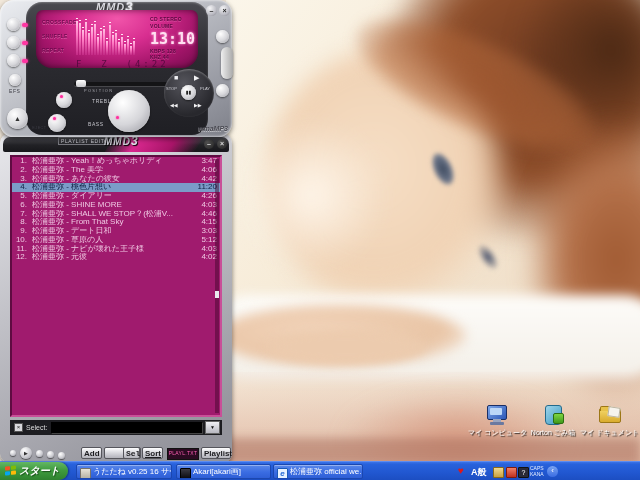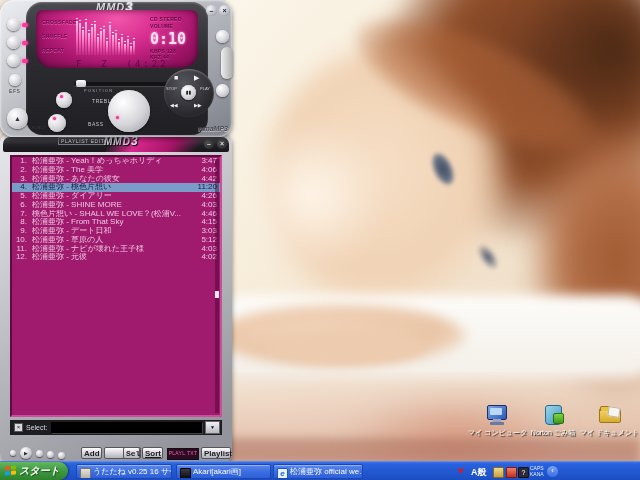--- a/index.html
+++ b/index.html
@@ -256,21 +256,21 @@
           <div class="sbar" style="height: 62%;"></div>
           <div class="sbar" style="height: 35%;"></div>
           <div class="sbar" style="height: 50%;"></div>
           <div class="sbar" style="height: 30%;"></div>
           <div class="sbar" style="height: 45%;"></div>
           <div class="sbar" style="height: 25%;"></div>
           <div class="sbar" style="height: 38%;"></div>
         </div>
       <div class="disp-small" style="left:114px;top:6px;">CD STEREO</div>
       <div class="disp-small" style="left:114px;top:13px;">VOLUME</div>
-      <div id="time-display">0:10</div>
+      <div id="time-display">13:10</div>
       <div class="disp-small" style="left:114px;top:38px;">KBPS 128</div>
       <div class="disp-small" style="left:114px;top:44px;">KHZ 44</div>
       <div id="track-line">F  Z  (4:22</div>
     </div>
 
     <div class="roundbtn" style="left:7px;top:18px;width:13px;height:13px;"></div>
     <div class="roundbtn" style="left:7px;top:36px;width:13px;height:13px;"></div>
     <div class="roundbtn" style="left:7px;top:54px;width:13px;height:13px;"></div>
     <div class="led" style="left:22px;top:23px;"></div>
     <div class="led" style="left:22px;top:41px;"></div>
@@ -344,21 +344,21 @@
           <span class="tt">松浦亜弥 - ダイアリー</span>
           <span class="td">4:26</span>
         </div>
       <div class="trow">
           <span class="tn">6.</span>
           <span class="tt">松浦亜弥 - SHINE MORE</span>
           <span class="td">4:03</span>
         </div>
       <div class="trow">
           <span class="tn">7.</span>
-          <span class="tt">桃色片想い - SHALL WE LOVE？(松浦V...</span>
+          <span class="tt">松浦亜弥 - SHALL WE STOP？(松浦V...</span>
           <span class="td">4:46</span>
         </div>
       <div class="trow">
           <span class="tn">8.</span>
           <span class="tt">松浦亜弥 - From That Sky</span>
           <span class="td">4:15</span>
         </div>
       <div class="trow">
           <span class="tn">9.</span>
           <span class="tt">松浦亜弥 - デート日和</span>

